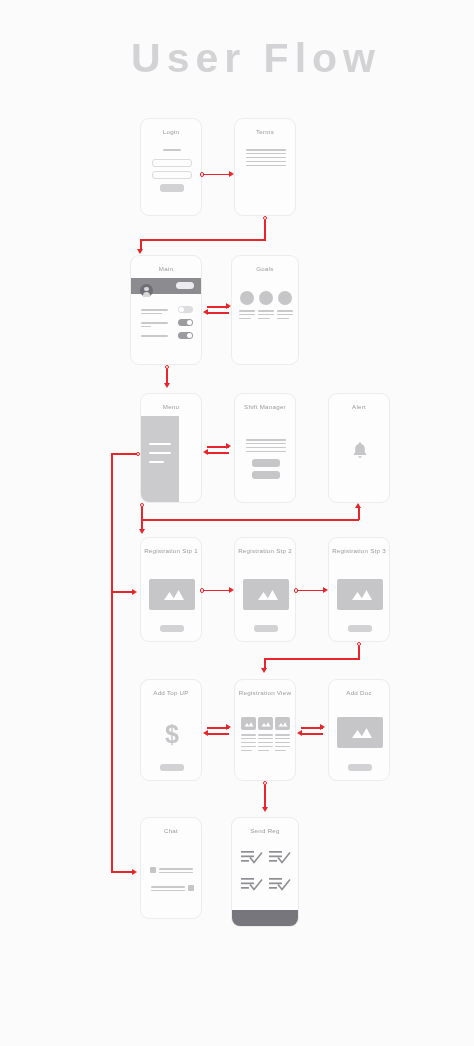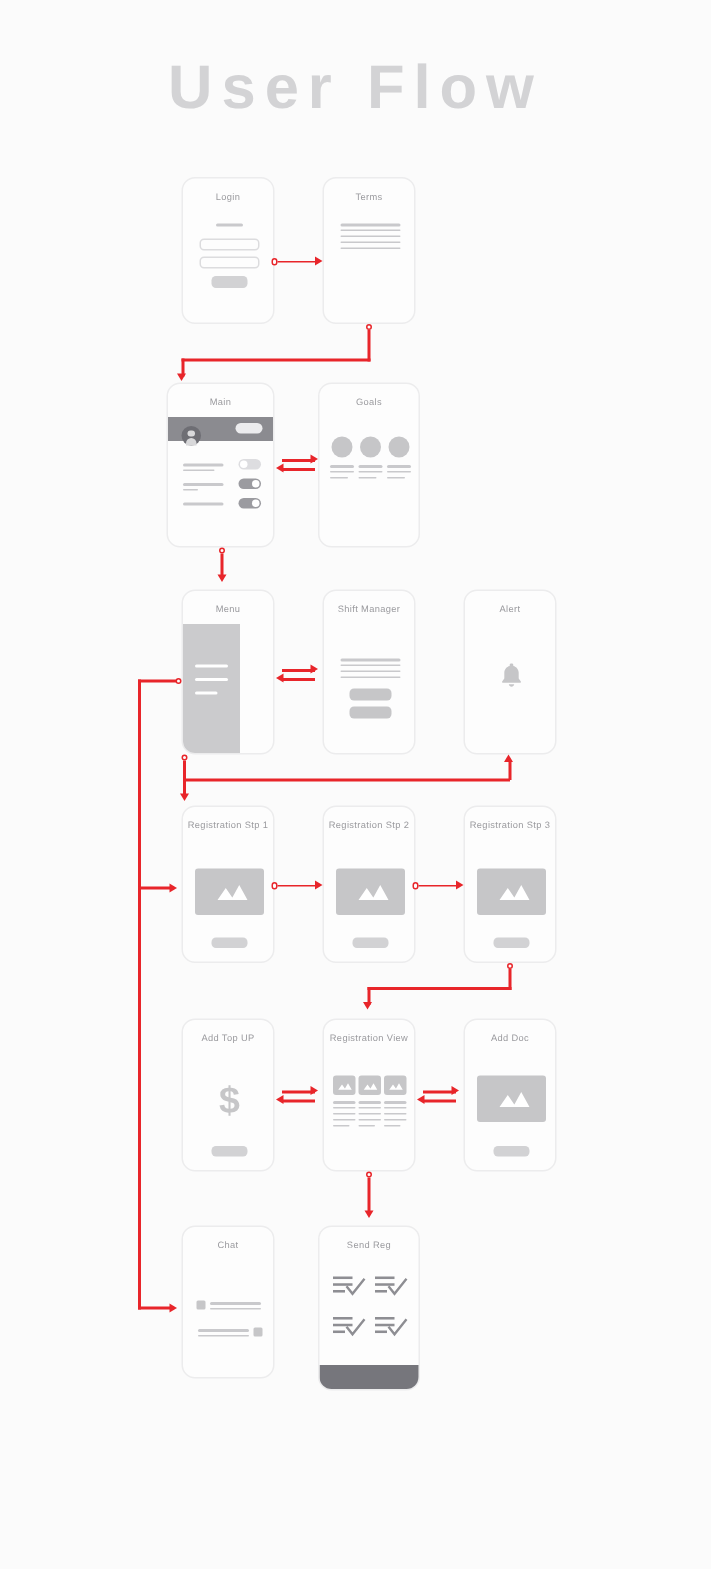--- a/index.html
+++ b/index.html
@@ -2,21 +2,21 @@
 <html><head>
 <meta charset="utf-8">
 <style>
   html,body{margin:0;padding:0;}
   body{
     width:474px;height:1046px;
     background:#fbfbfb;
     font-family:"Liberation Sans", sans-serif;
     overflow:hidden;
   }
-  #stage{position:relative;width:394px;height:1046px;}
+  #stage{position:relative;width:394px;height:1046px;margin-left:19px;}
 
   
   .title{
     position:absolute;left:0;top:33px;width:474px;
     text-align:center;
     font-size:41px;font-weight:bold;
     letter-spacing:6px;
     color:#d3d3d5;
     line-height:50px;
     white-space:nowrap;

